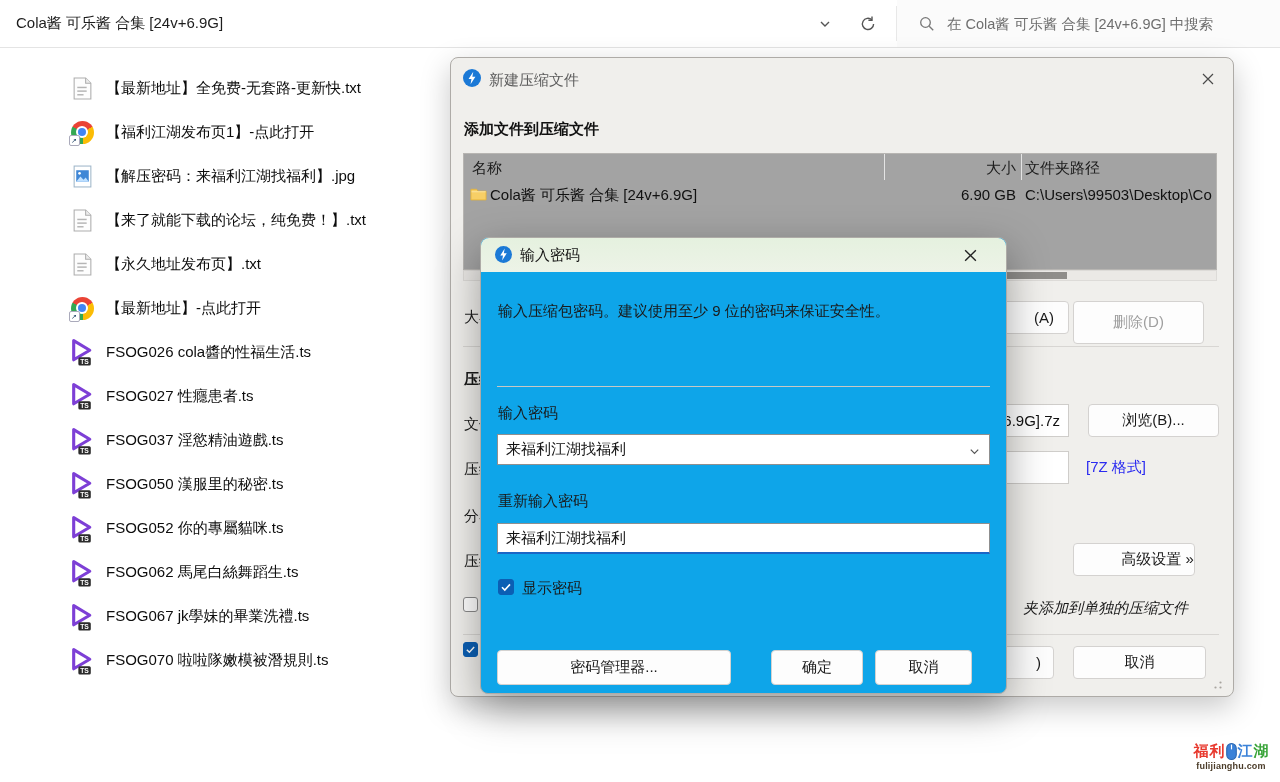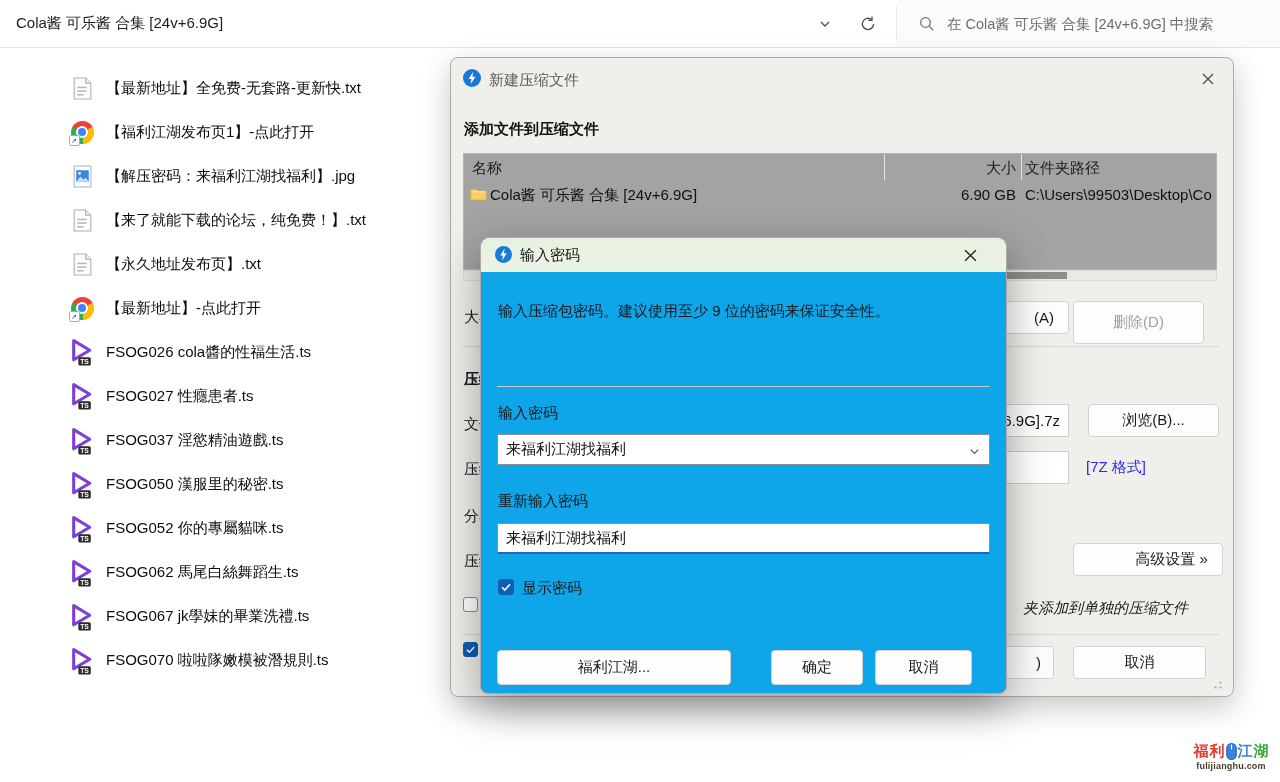--- a/index.html
+++ b/index.html
@@ -312,21 +312,21 @@
       <input style="text-align: right; padding-right: 8px;" value="6.9G].7z">
     </div>
     <div class="btn" style="left:637px;top:346px;width:131px;height:33px;">浏览(B)...</div>
 
     <span class="lbl" style="left:13px;top:402px;">压缩</span>
     <div class="field" style="left:110px;top:393px;width:508px;height:33px;border-color:#cfcdca;"></div>
     <span class="lbl" style="left:635px;top:400px;color:#2b2bf0;">[7Z 格式]</span>
 
     <span class="lbl" style="left:13px;top:449px;">分卷</span>
     <span class="lbl" style="left:13px;top:494px;">压缩</span>
-    <div class="btn" style="left:622px;top:485px;width:150px;height:33px;padding-left:47px;">高级设置 »</div>
+    <div class="btn" style="left:622px;top:485px;width:122px;height:33px;padding-left:47px;">高级设置 »</div>
 
     <span class="checkbox" style="left:12px;top:539px;"></span>
     <span class="lbl" style="left:34px;top:539px;">测</span>
     <span class="lbl" style="left:572px;top:541px;font-style:italic;">夹添加到单独的压缩文件</span>
 
     <div class="divider" style="left:12px;top:576px;width:756px;"></div>
 
     <span class="checkbox checked" style="left:12px;top:584px;">
       <svg width="11" height="11" viewBox="0 0 12 12">
           <path d="M2 6.2 L4.8 9 L10 3.4" fill="none" stroke="#fff" stroke-width="1.6"></path>
@@ -381,21 +381,21 @@
       <input value="来福利江湖找福利" style="">
     </div>
 
     <span class="checkbox checked" style="left:17px;top:341px;width:16px;height:16px;">
       <svg width="12" height="12" viewBox="0 0 12 12">
           <path d="M2 6.2 L4.8 9 L10 3.4" fill="none" stroke="#fff" stroke-width="1.6"></path>
         </svg>
     </span>
     <span class="lbl" style="left:41px;top:341px;">显示密码</span>
 
-    <div class="btn" style="left:16px;top:412px;width:234px;height:35px;">福利江湖...</div>
+    <div class="btn" style="left:16px;top:412px;width:234px;height:35px;">密码管理器...</div>
     <div class="btn" style="left:290px;top:412px;width:92px;height:35px;">确定</div>
     <div class="btn" style="left:394px;top:412px;width:97px;height:35px;">取消</div>
   </div>
 
   <div class="watermark">
     <div class="wm-row">
       <span style="color:#e8392e;">福</span>
       <span style="color:#e8392e;">利</span>
       <span style="display:inline-flex;">
         <svg width="11" height="17" viewBox="0 0 10 16">

